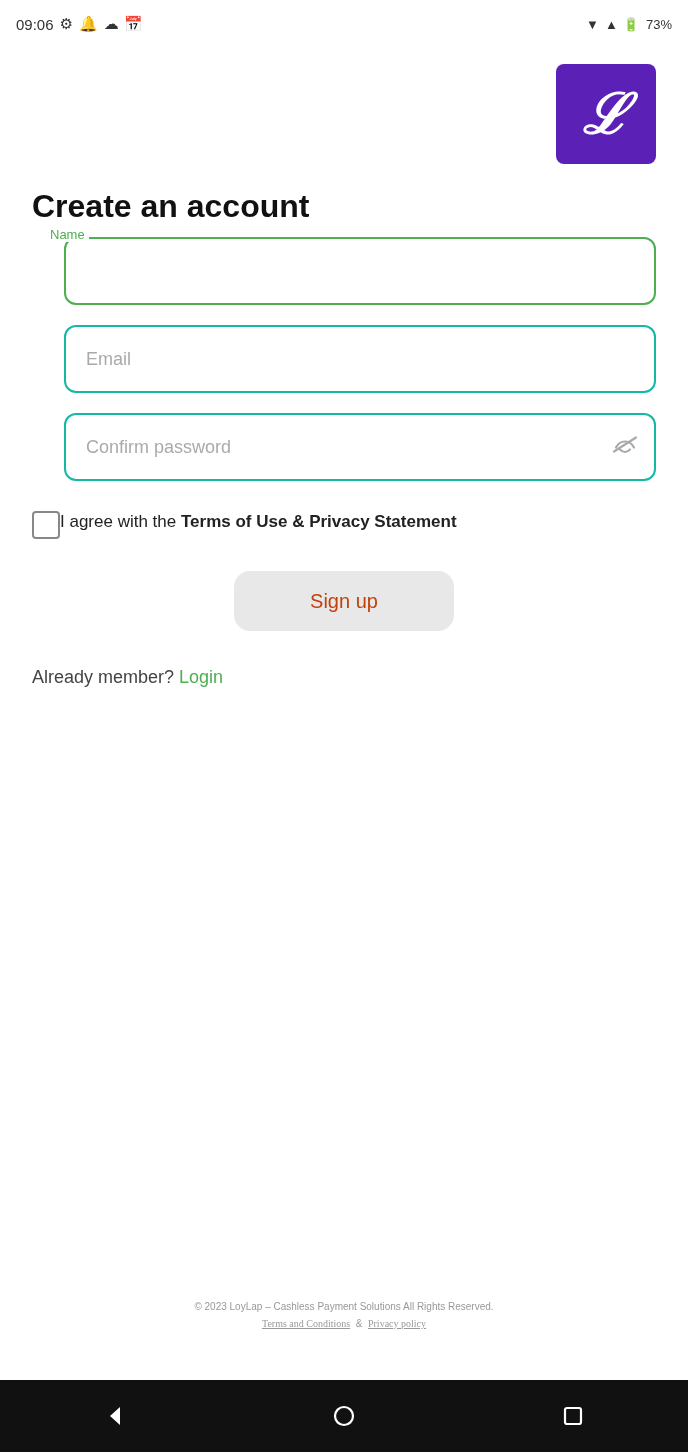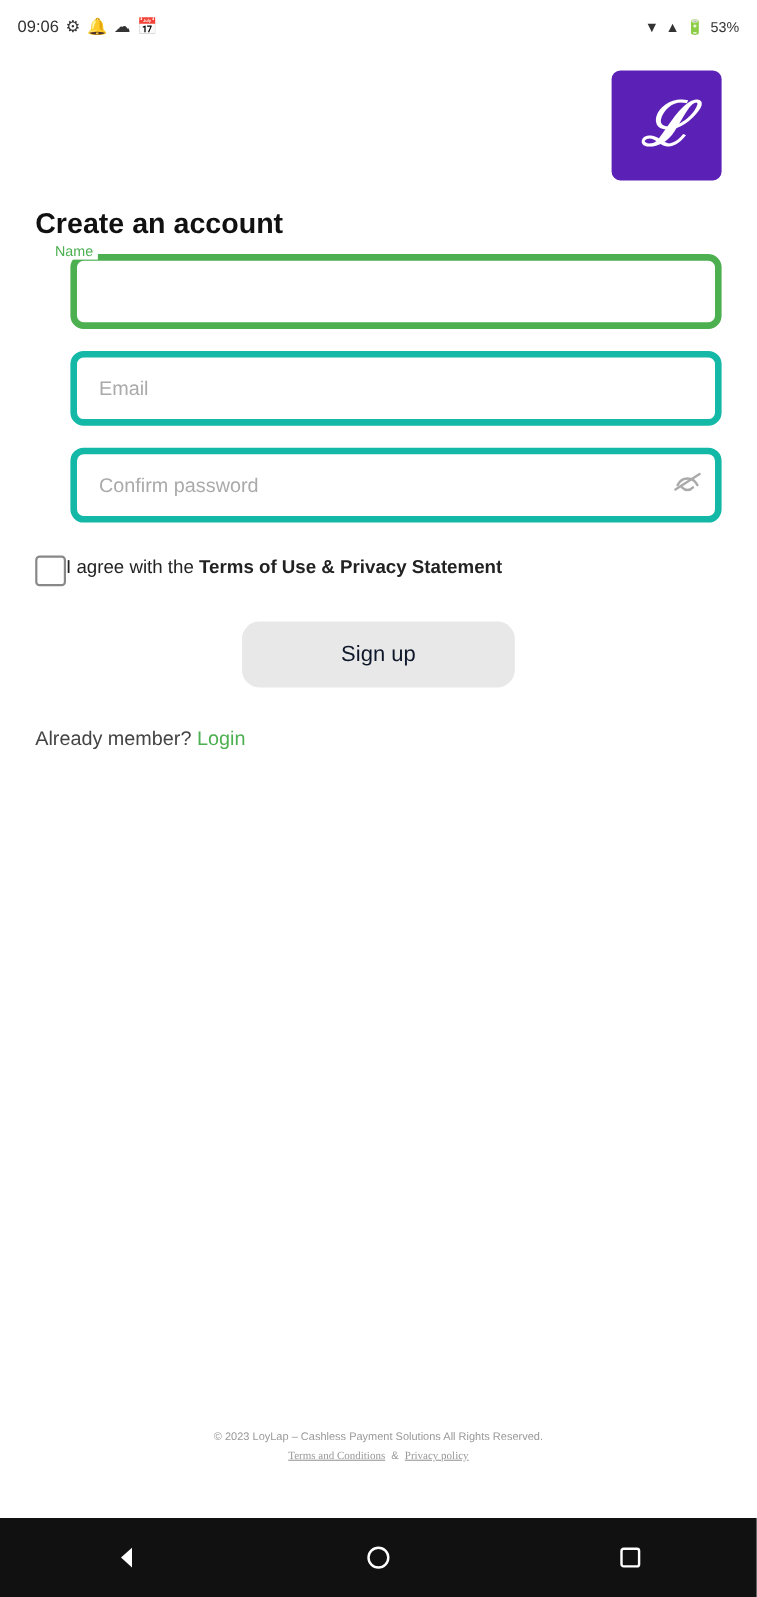--- a/index.html
+++ b/index.html
@@ -66,21 +66,21 @@
       color: white;
       font-size: 56px;
       font-weight: bold;
       font-style: italic;
       line-height: 1;
       font-family: Georgia, serif;
     }
 
     
     .page-title {
-      font-size: 26px;
+      font-size: 32px;
       font-weight: 800;
       color: #111;
       margin-bottom: 12px;
     }
     .page-subtitle {
       font-size: 18px;
       color: #444;
       margin-bottom: 36px;
     }
 
@@ -96,21 +96,21 @@
       left: 14px;
       background: #fff;
       padding: 0 4px;
       font-size: 13px;
       color: #4caf50;
       font-weight: 500;
     }
     .form-input {
       width: 100%;
       height: 68px;
-      border: 6px solid #14b8a6;
+      border: 2px solid #14b8a6;
       border-radius: 12px;
       padding: 0 20px;
       font-size: 18px;
       color: #333;
       outline: none;
       background: #fff;
     }
     .form-input.active {
       border-color: #4caf50;
     }
@@ -160,27 +160,27 @@
       font-weight: 700;
     }
 
     
     .signup-btn-container {
       display: flex;
       justify-content: center;
       margin-bottom: 36px;
     }
     .signup-btn {
-      width: 248px;
+      width: 220px;
       height: 60px;
       background: #e8e8e8;
       border: none;
       border-radius: 16px;
       font-size: 20px;
-      color: #0f172a;
+      color: #c2410c;
       cursor: pointer;
       font-weight: 400;
     }
 
     
     .already-member {
       text-align: left;
       font-size: 18px;
       color: #444;
       margin-bottom: 48px;
@@ -237,21 +237,21 @@
     <span>09:06</span>
     <span>⚙</span>
     <span>🔔</span>
     <span>☁</span>
     <span>📅</span>
   </div>
   <div class="status-right">
     <span>▼</span>
     <span>▲</span>
     <span>🔋</span>
-    <span>53%</span>
+    <span>73%</span>
   </div>
 </div>
 
 <div class="main-content">
 
   <div class="logo-container">
     <div class="logo-box">
       <span class="logo-letter">ℒ</span>
     </div>
   </div>

